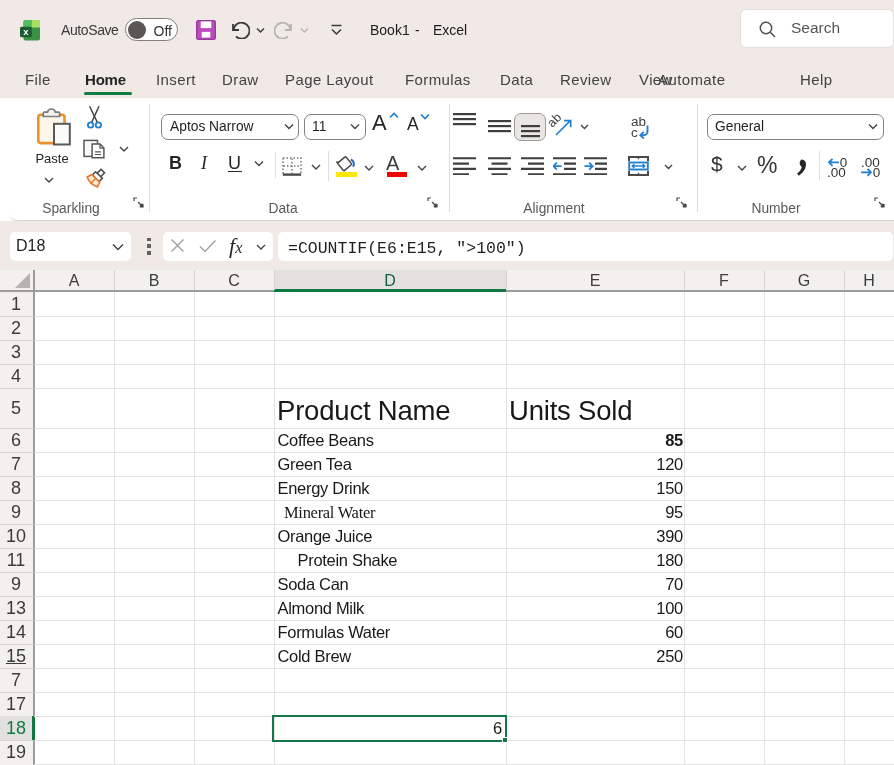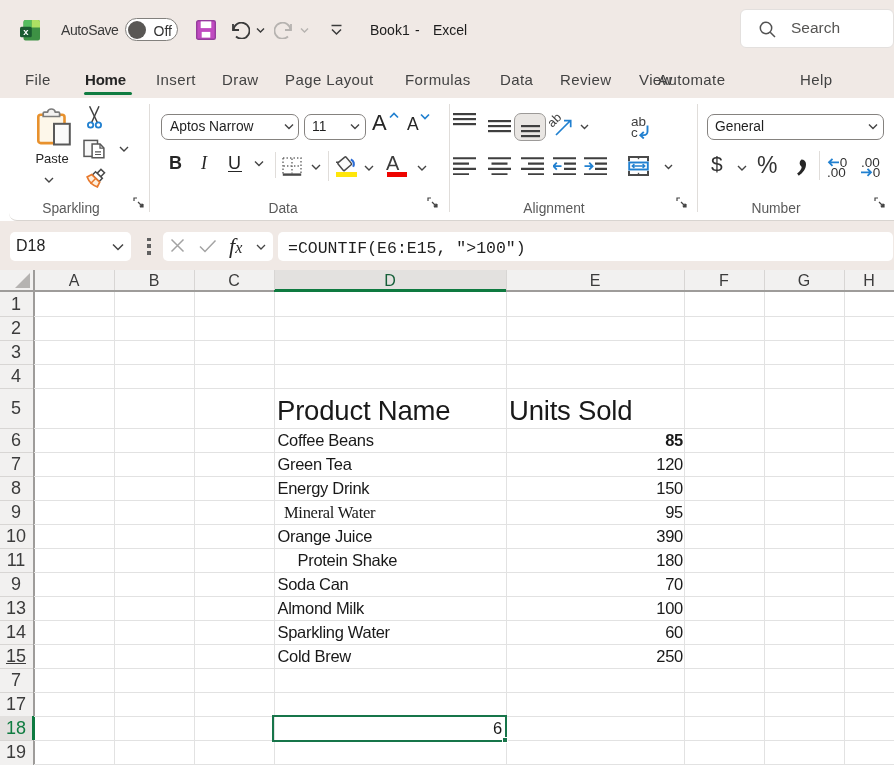--- a/index.html
+++ b/index.html
@@ -438,21 +438,21 @@
 <div class="dtxt" style="left:509px; top:394.5px; font-size:27.5px; letter-spacing:-0.2px;">Units Sold</div>
 
 <div class="dtxt" style="left:277.5px; top:431px;">Coffee Beans</div>
 <div class="dtxt" style="left:277.5px; top:455px;">Green Tea</div>
 <div class="dtxt" style="left:277.5px; top:479px;">Energy Drink</div>
 <div class="dtxt" style="left:284px; top:503px;font-family:Liberation Serif, serif;">Mineral Water</div>
 <div class="dtxt" style="left:277.5px; top:527px;">Orange Juice</div>
 <div class="dtxt" style="left:277.5px; top:551px;padding-left:20px;">Protein Shake</div>
 <div class="dtxt" style="left:277.5px; top:575px;">Soda Can</div>
 <div class="dtxt" style="left:277.5px; top:599px;">Almond Milk</div>
-<div class="dtxt" style="left:277.5px; top:623px;">Sparkling Water</div>
+<div class="dtxt" style="left:277.5px; top:623px;">Formulas Water</div>
 <div class="dtxt" style="left:277.5px; top:647px;">Cold Brew</div>
 
 <div class="dtxt num" style="left:580px; width:103px; top:431px;font-weight:bold;">85</div>
 <div class="dtxt num" style="left:580px; width:103px; top:455px;">120</div>
 <div class="dtxt num" style="left:580px; width:103px; top:479px;">150</div>
 <div class="dtxt num" style="left:580px; width:103px; top:503px;">95</div>
 <div class="dtxt num" style="left:580px; width:103px; top:527px;">390</div>
 <div class="dtxt num" style="left:580px; width:103px; top:551px;">180</div>
 <div class="dtxt num" style="left:580px; width:103px; top:575px;">70</div>
 <div class="dtxt num" style="left:580px; width:103px; top:599px;">100</div>

